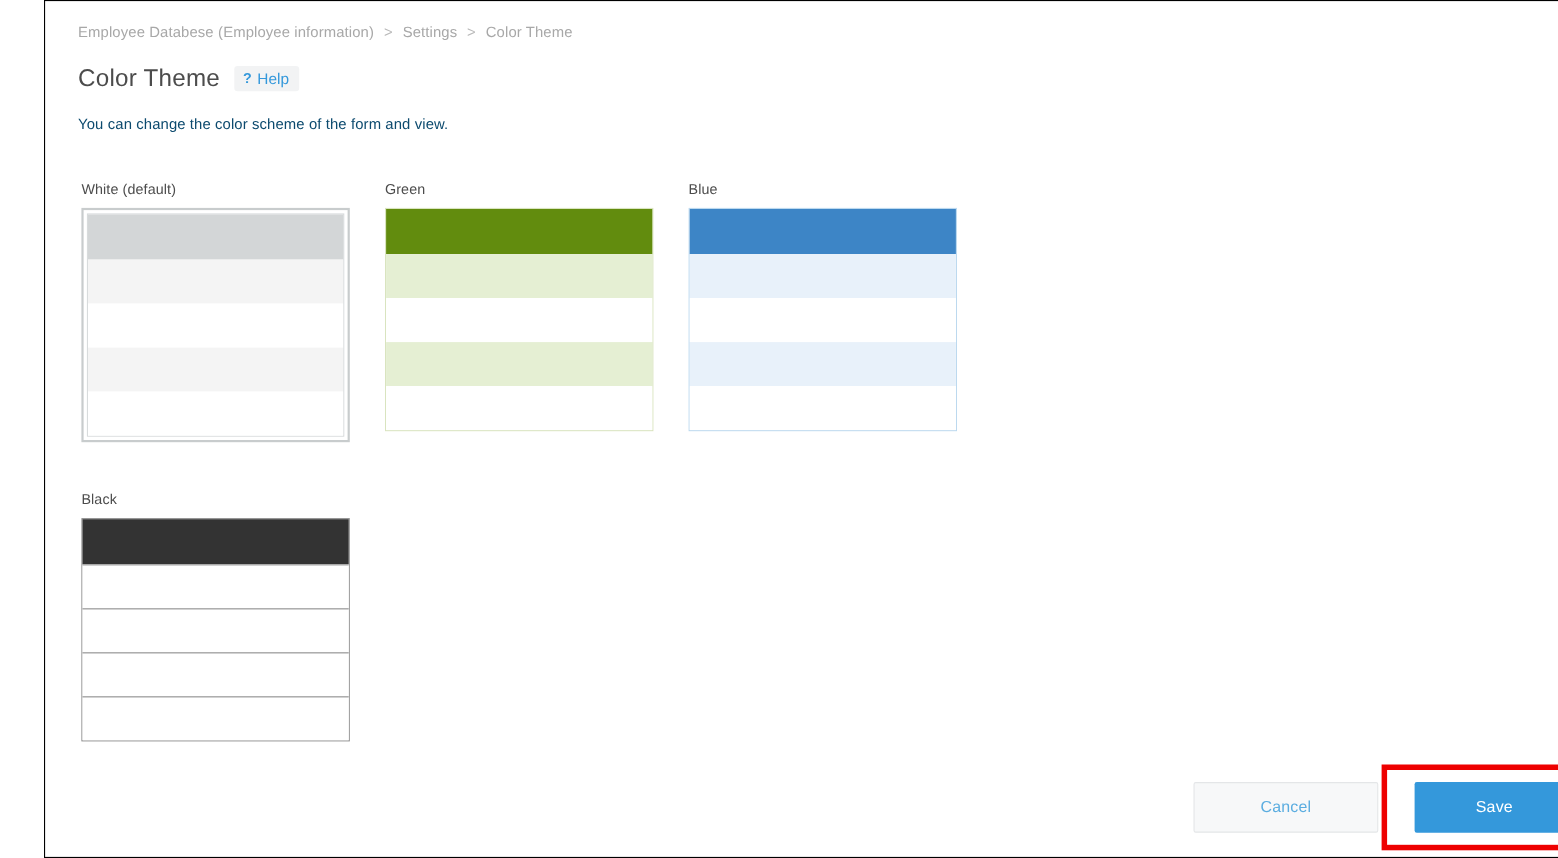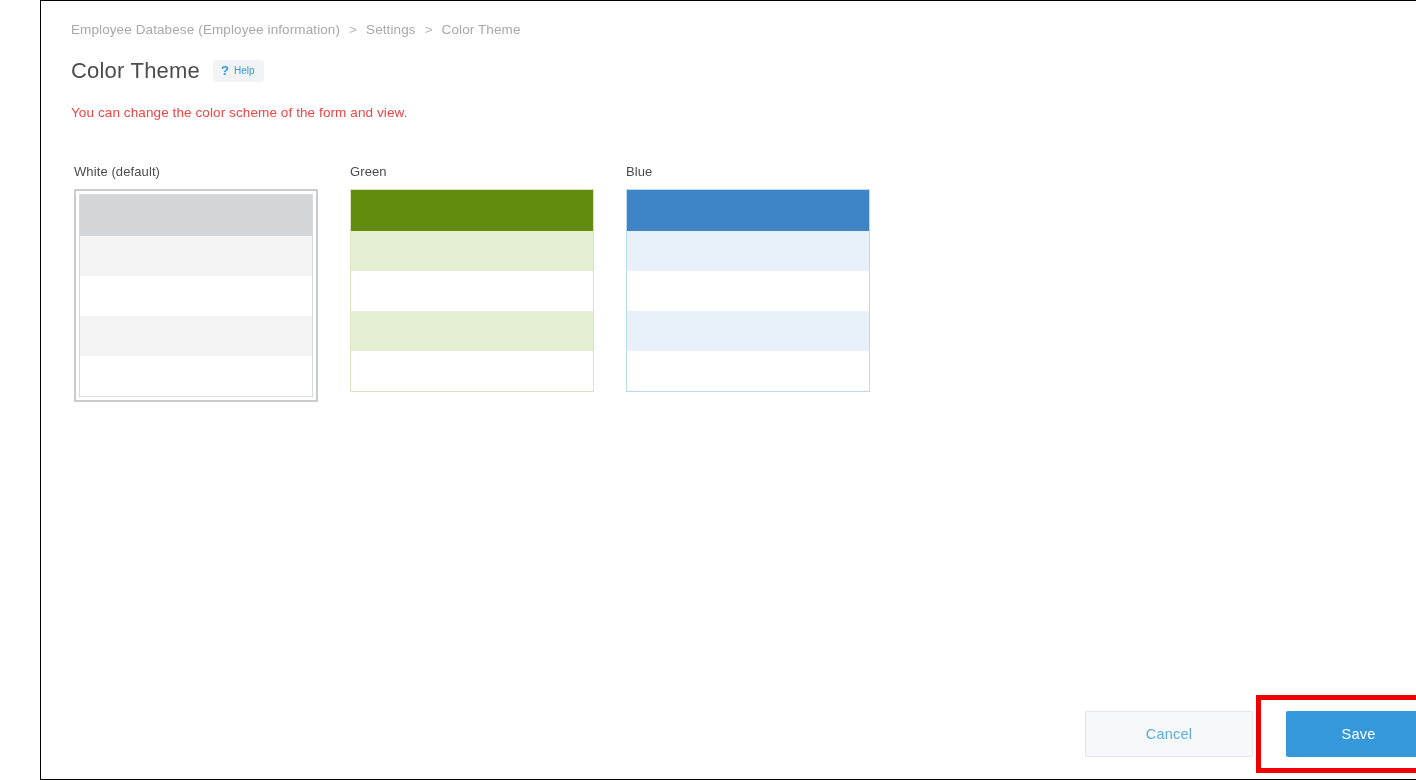--- a/index.html
+++ b/index.html
@@ -74,30 +74,30 @@
     cursor: pointer;
   }
   .help-q {
     color: #3498db;
     font-weight: bold;
     font-size: 13px;
     margin-right: 5px;
   }
   .help-text {
     color: #3498db;
-    font-size: 10px;
+    font-size: 14px;
   }
 
   
   .description {
     position: absolute;
     left: 30px;
     top: 104px;
     font-size: 13.5px;
-    color: #ef4444;
+    color: #0c4a6e;
     letter-spacing: 0.1px;
   }
 
   
   .theme-grid {
     position: absolute;
     left: 33px;
     top: 163px;
     width: 1160px;
   }
@@ -243,20 +243,32 @@
                 <div class="stripe head" style="background: rgb(61, 133, 198);"></div>
                 <div class="stripe" style="background: rgb(232, 241, 250);"></div>
                 <div class="stripe" style="background: rgb(255, 255, 255);"></div>
                 <div class="stripe" style="background: rgb(232, 241, 250);"></div>
                 <div class="stripe" style="background: rgb(255, 255, 255);"></div>
               </div>
             </div>
           </div>
         </div>
       <div class="theme-row row2">
+          <div class="theme-cell">
+            <div class="theme-label">Black</div>
+            <div class="swatch-wrap unselected">
+              <div class="swatch" style="border-color: rgb(140, 140, 140);">
+                <div class="stripe head" style="background: rgb(51, 51, 51);"></div>
+                <div class="stripe" style="background: rgb(255, 255, 255); border-top: 1px solid rgb(140, 140, 140);"></div>
+                <div class="stripe" style="background: rgb(255, 255, 255); border-top: 1px solid rgb(140, 140, 140);"></div>
+                <div class="stripe" style="background: rgb(255, 255, 255); border-top: 1px solid rgb(140, 140, 140);"></div>
+                <div class="stripe" style="background: rgb(255, 255, 255); border-top: 1px solid rgb(140, 140, 140);"></div>
+              </div>
+            </div>
+          </div>
         </div>
     </div>
 
     <div class="btn-cancel">Cancel</div>
     <div class="save-annotation">
       <div class="btn-save">Save</div>
     </div>
 
   </div>
 </div>

